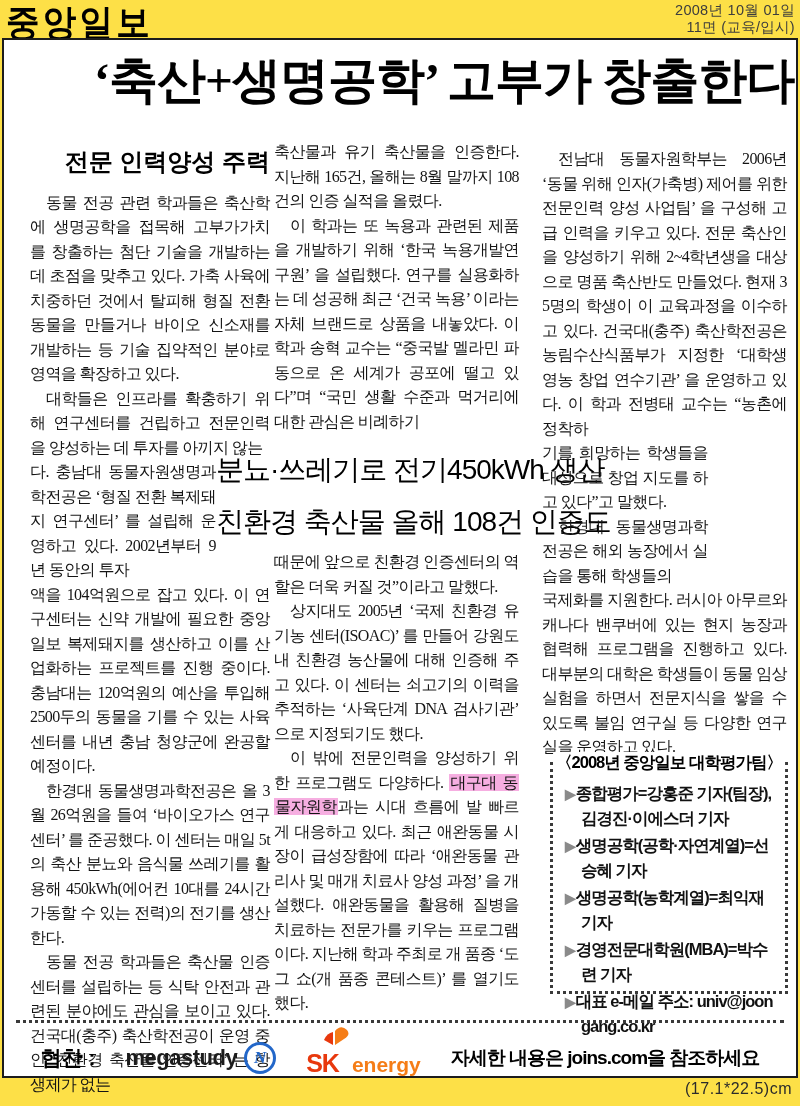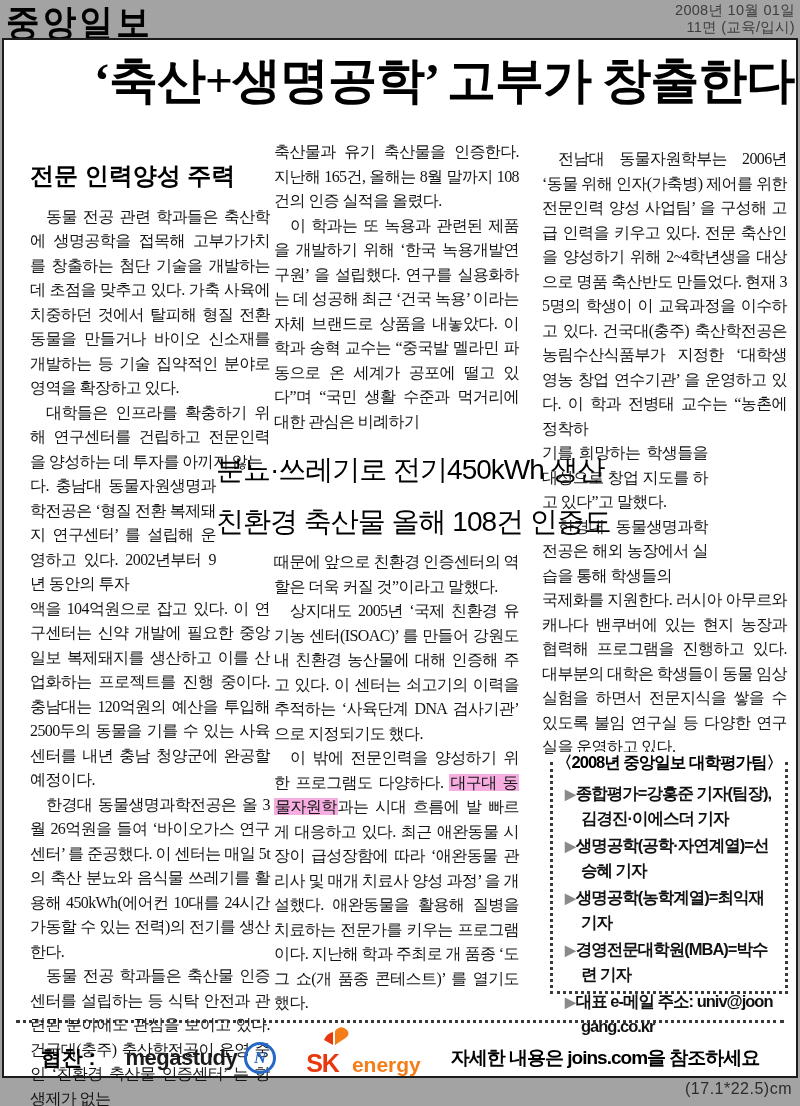--- a/index.html
+++ b/index.html
@@ -1,16 +1,16 @@
 <!DOCTYPE html>
 <html><head>
 <meta charset="utf-8">
 <style>
   html,body{margin:0;padding:0;background:#fff;}
-  .page{position:relative;width:800px;height:1106px;background:#a3a3a3;overflow:hidden;
+  .page{position:relative;width:800px;height:1106px;background:#fde047;overflow:hidden;
         font-family:"Liberation Serif",serif;color:#141414;}
 
   
   .logo{position:absolute;left:6px;top:-2px;font-family:"Liberation Serif",serif;
         font-weight:900;font-size:31px;letter-spacing:3px;color:#000;
         transform:scale(1.08,1.18);transform-origin:left top;}
   .dateinfo{position:absolute;right:5px;top:2px;text-align:right;
         font-family:"Liberation Sans",sans-serif;font-size:14.5px;line-height:17px;
         color:#3d3d3d;letter-spacing:0.3px;}
 
@@ -23,21 +23,21 @@
         letter-spacing:-1px;color:#000;white-space:nowrap;padding-left:44px;}
 
   .col{position:absolute;font-size:16px;line-height:24.5px;letter-spacing:-0.6px;
         text-align:justify;word-break:break-all;}
   .col p{margin:0;}
   .col .indent{text-indent:16px;}
   .col1{left:26px;top:106px;width:240px;}
   .col2{left:270px;top:100px;width:245px;}
   .col3{left:538px;top:100px;width:245px;margin-top:7px;}
   .kicker{font-family:"Liberation Sans",sans-serif;font-weight:900;font-size:24px;
-        letter-spacing:0px;text-align:left;margin:18px 0 16px 0;color:#000;}
+        letter-spacing:0px;text-align:right;margin:4px 0 16px 0;color:#000;}
   .narrow{width:186px;}
   .narrow3{margin-left:78px;width:166px;}
   .sub-spacer{height:116px;}
 
   .subheadline{position:absolute;left:212px;top:404px;width:402px;
         font-family:"Liberation Sans",sans-serif;font-weight:500;font-size:28px;
         line-height:52px;letter-spacing:-1px;color:#000;white-space:nowrap;}
 
   .hl{background:#f6aee1;padding:0 1px;box-decoration-break:clone;}
 

